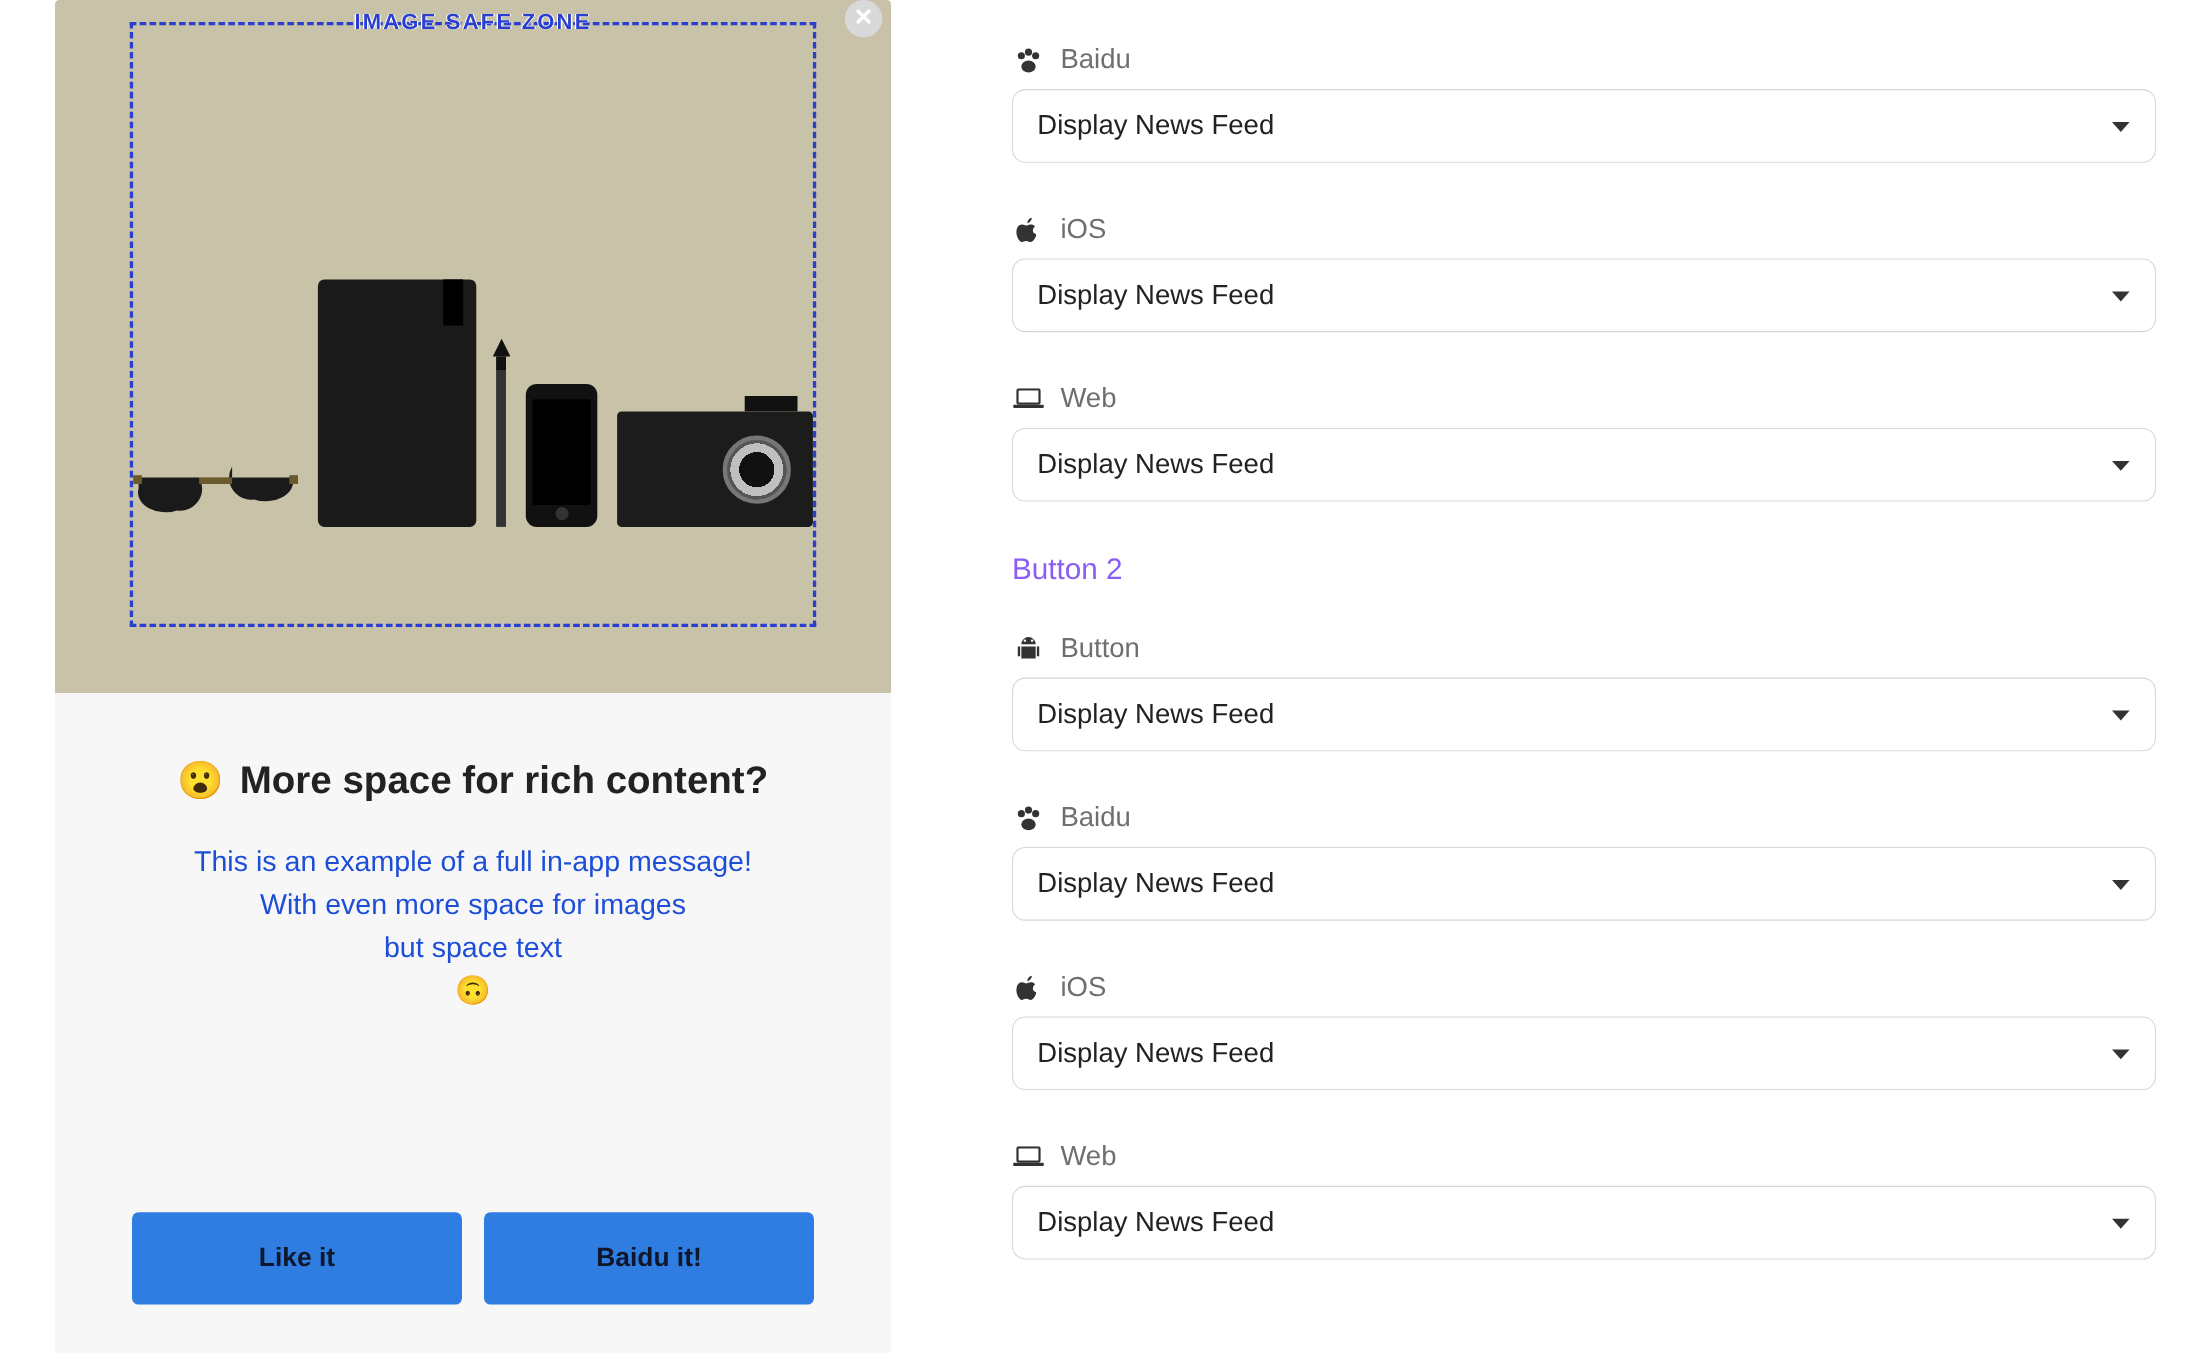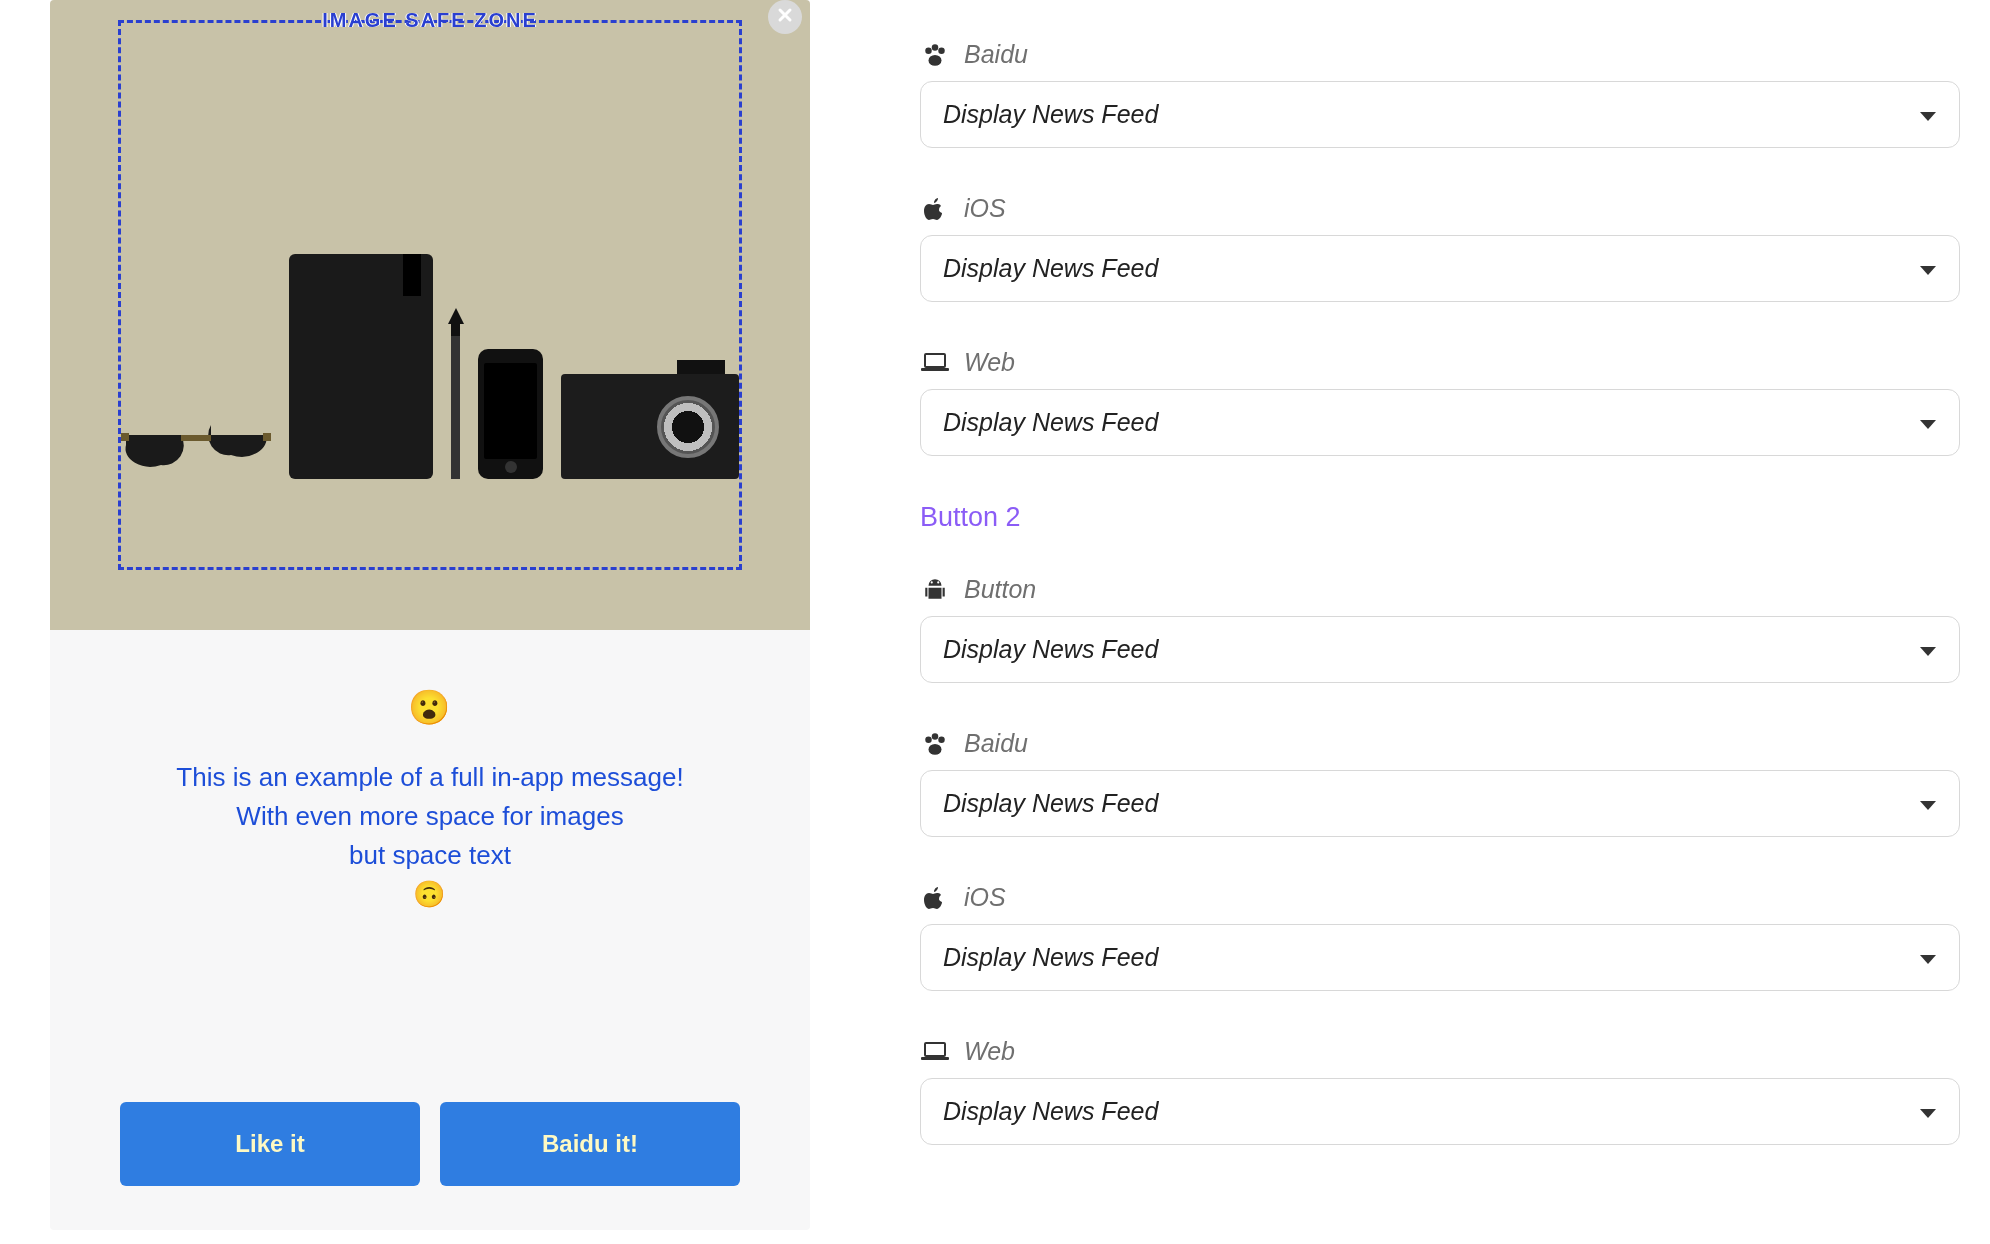--- a/index.html
+++ b/index.html
@@ -32,25 +32,25 @@
 .camera::before { content: ""; position: absolute; top: -14px; left: 116px; width: 48px; height: 14px; background: #111; }
 .cam-lens { position: absolute; right: 20px; top: 22px; width: 62px; height: 62px; border-radius: 50%; background: radial-gradient(circle, #111 0 16px, #bfbfbf 16px 24px, #555 24px 31px); border: 4px solid #777; }
 
 .msg-body { flex: 1; padding: 60px 40px 20px 40px; text-align: center; display: flex; flex-direction: column; }
 .msg-title { font-size: 35px; font-weight: 700; color: #222; display: flex; align-items: center; justify-content: center; gap: 14px; margin-bottom: 34px; }
 .emoji { font-size: 34px; line-height: 1; }
 .msg-text { font-size: 26px; color: #1d4ed8; line-height: 1.5; }
 .emoji-small { font-size: 26px; }
 
 .btn-row { display: flex; gap: 20px; padding: 0 30px 24px 30px; margin-top: auto; }
-.iam-btn { flex: 1; background: #2f7de1; color: #fef9c3; font-size: 24px; font-weight: 700; padding: 28px 0; border-radius: 6px; text-align: center; cursor: pointer; margin-top: 36px; }
+.iam-btn { flex: 1; background: #2f7de1; color: #0f172a; font-size: 24px; font-weight: 700; padding: 28px 0; border-radius: 6px; text-align: center; cursor: pointer; margin-top: 36px; }
 
 
 .form-wrap { flex: 1; padding: 40px 30px 0 60px; overflow-y: auto; }
-.platform-group { margin-bottom: 46px; font-style: italic; }
+.platform-group { margin-bottom: 46px; }
 .platform-label { display: flex; align-items: center; gap: 14px; color: #6f6f6f; font-size: 25px; margin-bottom: 12px; }
 .platform-label .icon { width: 30px; display: flex; justify-content: center; }
 .platform-label svg { fill: #333; }
 .dropdown { width: 100%; border: 1px solid #d8d8d8; border-radius: 12px; padding: 18px 22px; display: flex; align-items: center; justify-content: space-between; font-size: 25px; color: #222; cursor: pointer; background: #fff; }
 .caret svg { width: 18px; height: 12px; fill: #333; }
 
 .section-heading { font-size: 27px; color: #8b5cf6; margin: 14px 0 42px 0; }
 </style>
 </head>
 <body>
@@ -87,20 +87,21 @@
             <div class="camera">
               <div class="cam-lens"></div>
             </div>
           </div>
         </div>
       </div>
 
       <div class="msg-body">
         <div class="msg-title">
           <span class="emoji">😮</span>
+          <span>More space for rich content?</span>
         </div>
         <div class="msg-text">
           <div>This is an example of a full in-app message!</div>
           <div>With even more space for images</div>
           <div>but space text</div>
           <div class="emoji-small">🙃</div>
         </div>
         <div class="btn-row">
           <div class="iam-btn">Like it</div>
           <div class="iam-btn">Baidu it!</div>

